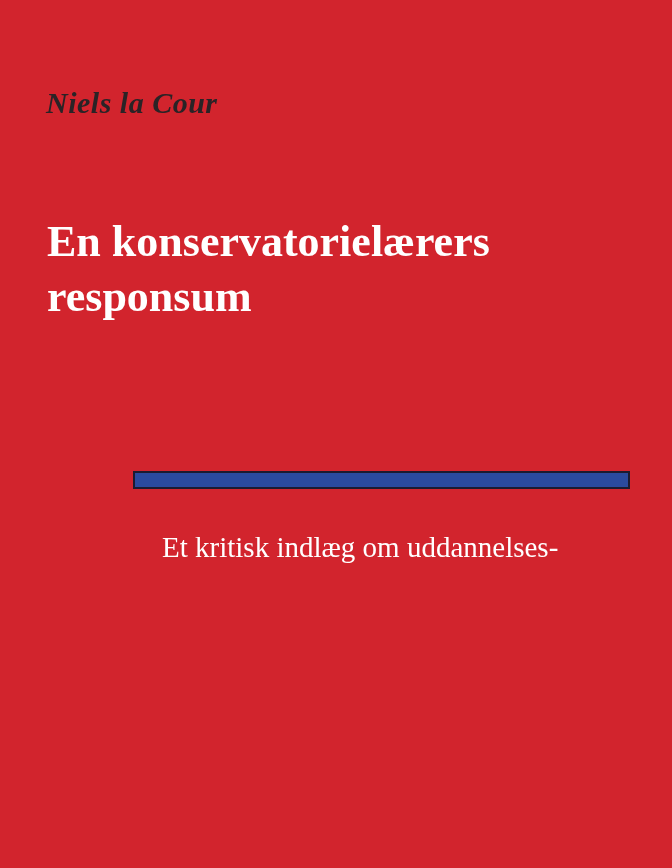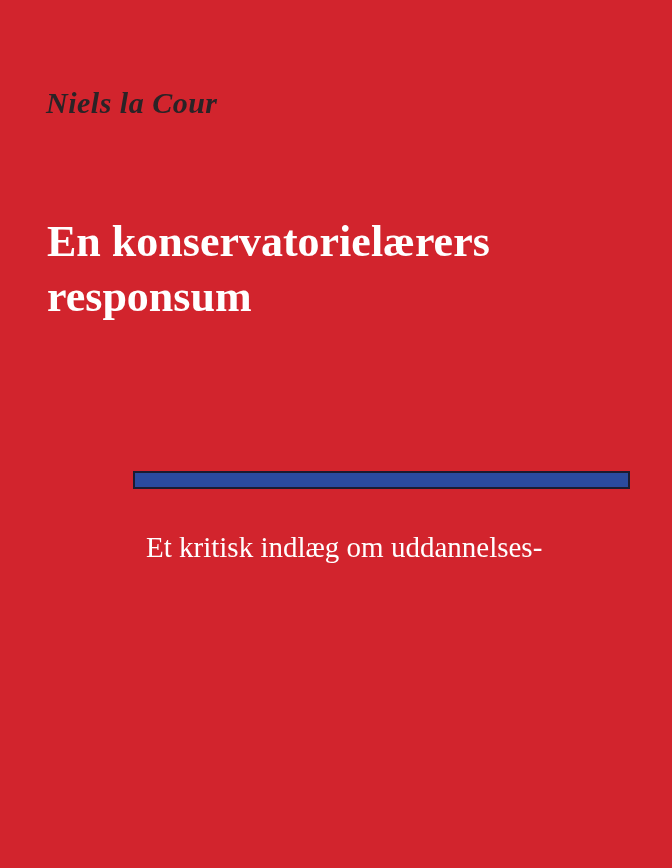--- a/index.html
+++ b/index.html
@@ -56,20 +56,21 @@
     position: absolute;
     left: 146px;
     top: 521px;
     font-size: 29px;
     font-weight: normal;
     color: var(--title-text);
   }
   .subtitle .line {
     line-height: 52px;
     white-space: nowrap;
+    margin-left: 16px;
   }
 </style>
 </head>
 <body>
 
 <div class="cover">
   <div class="author">Niels la Cour</div>
 
   <div class="title">En konservatorielærers responsum</div>
 

